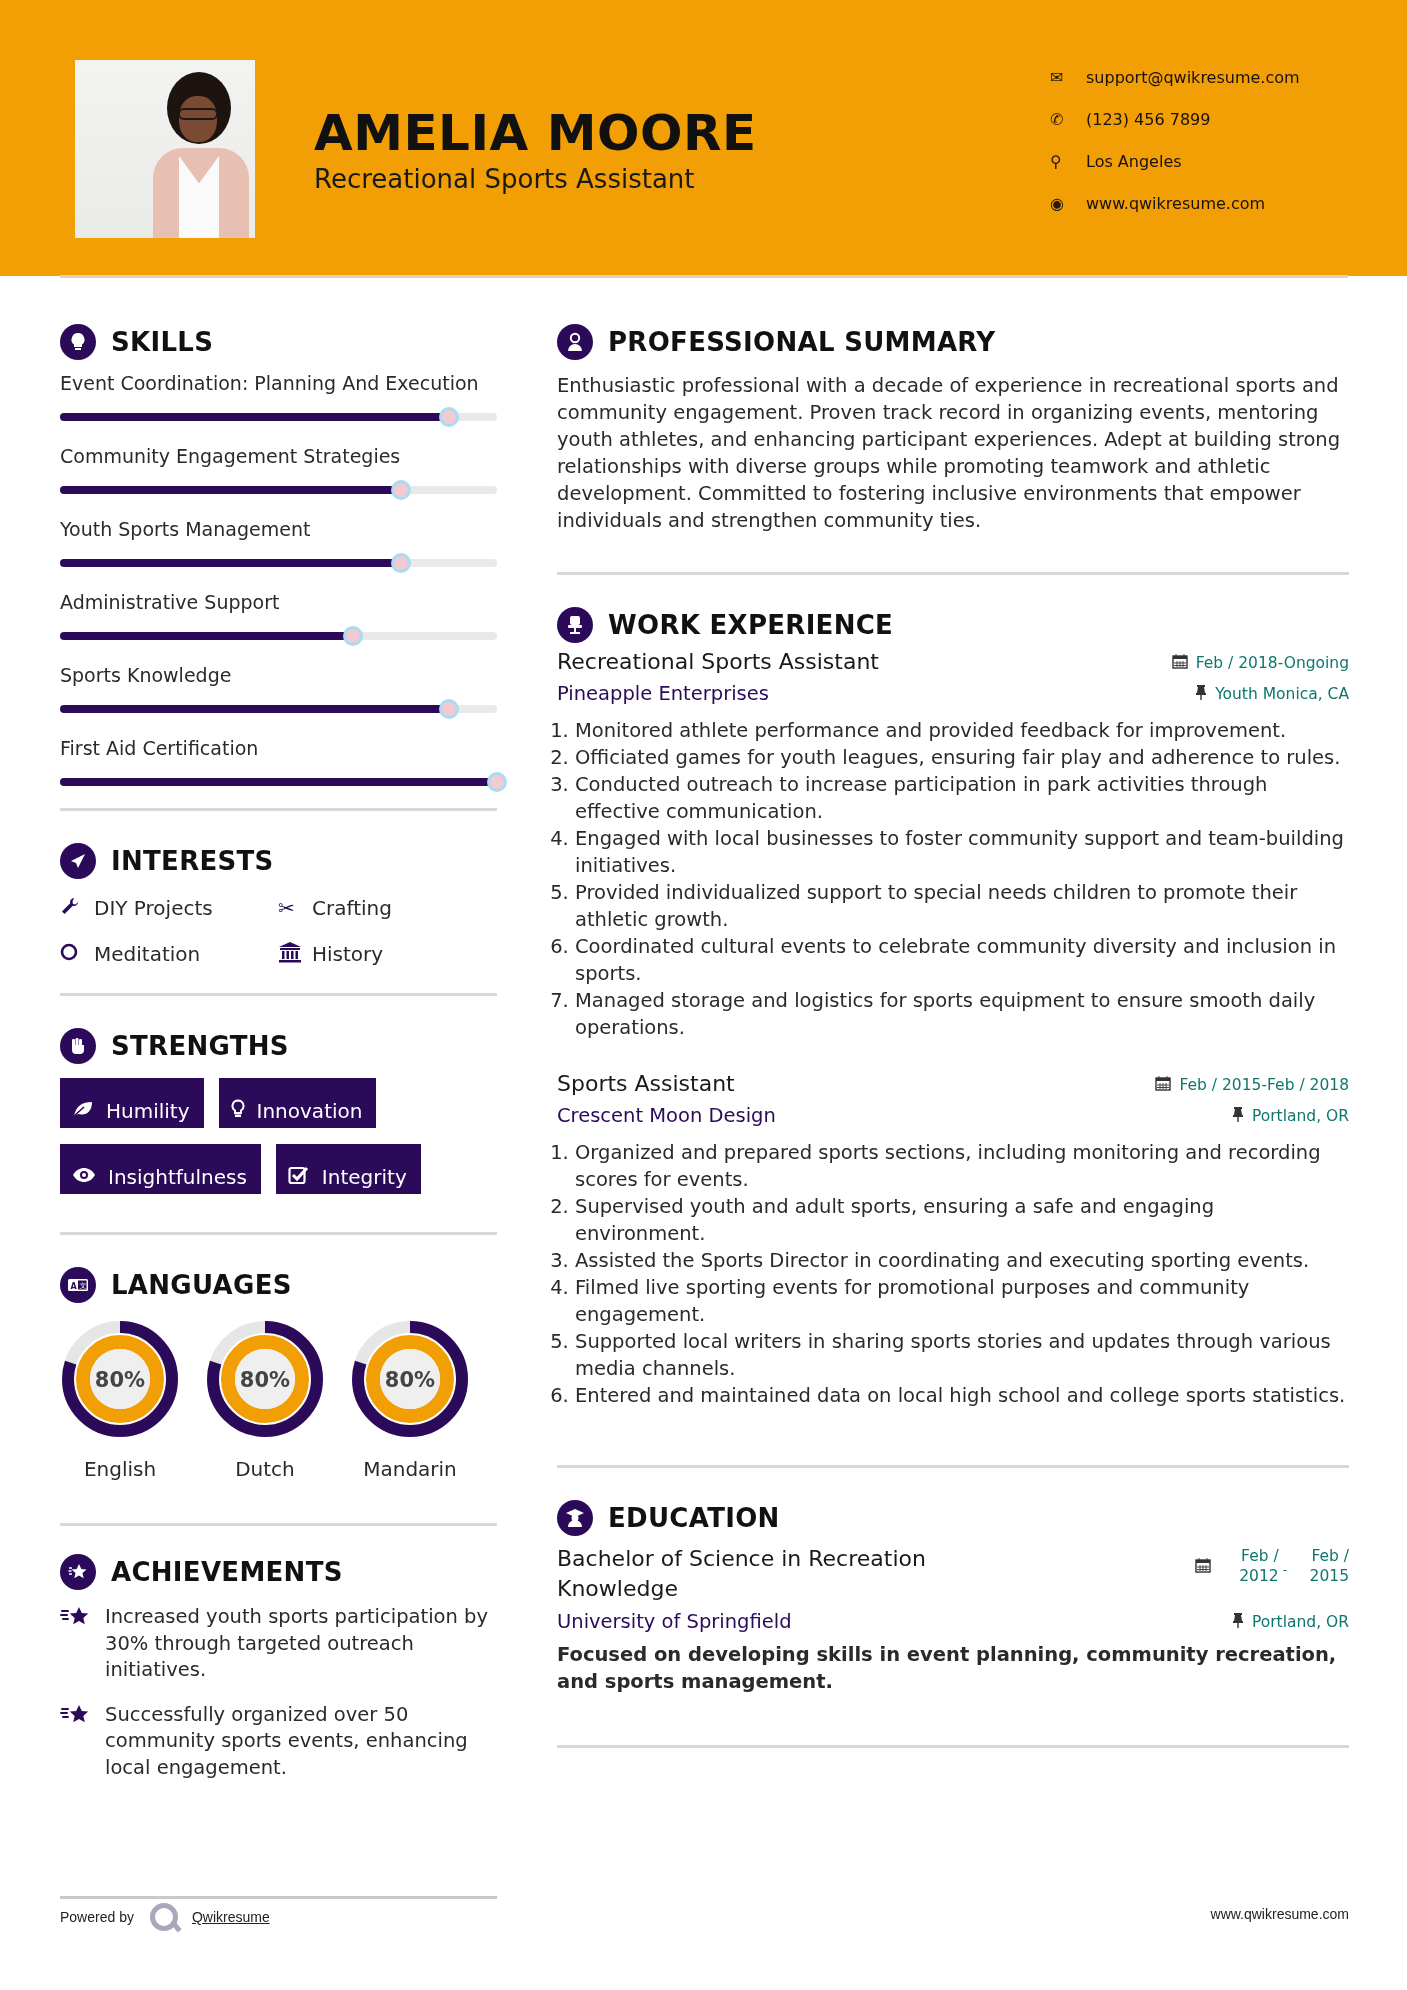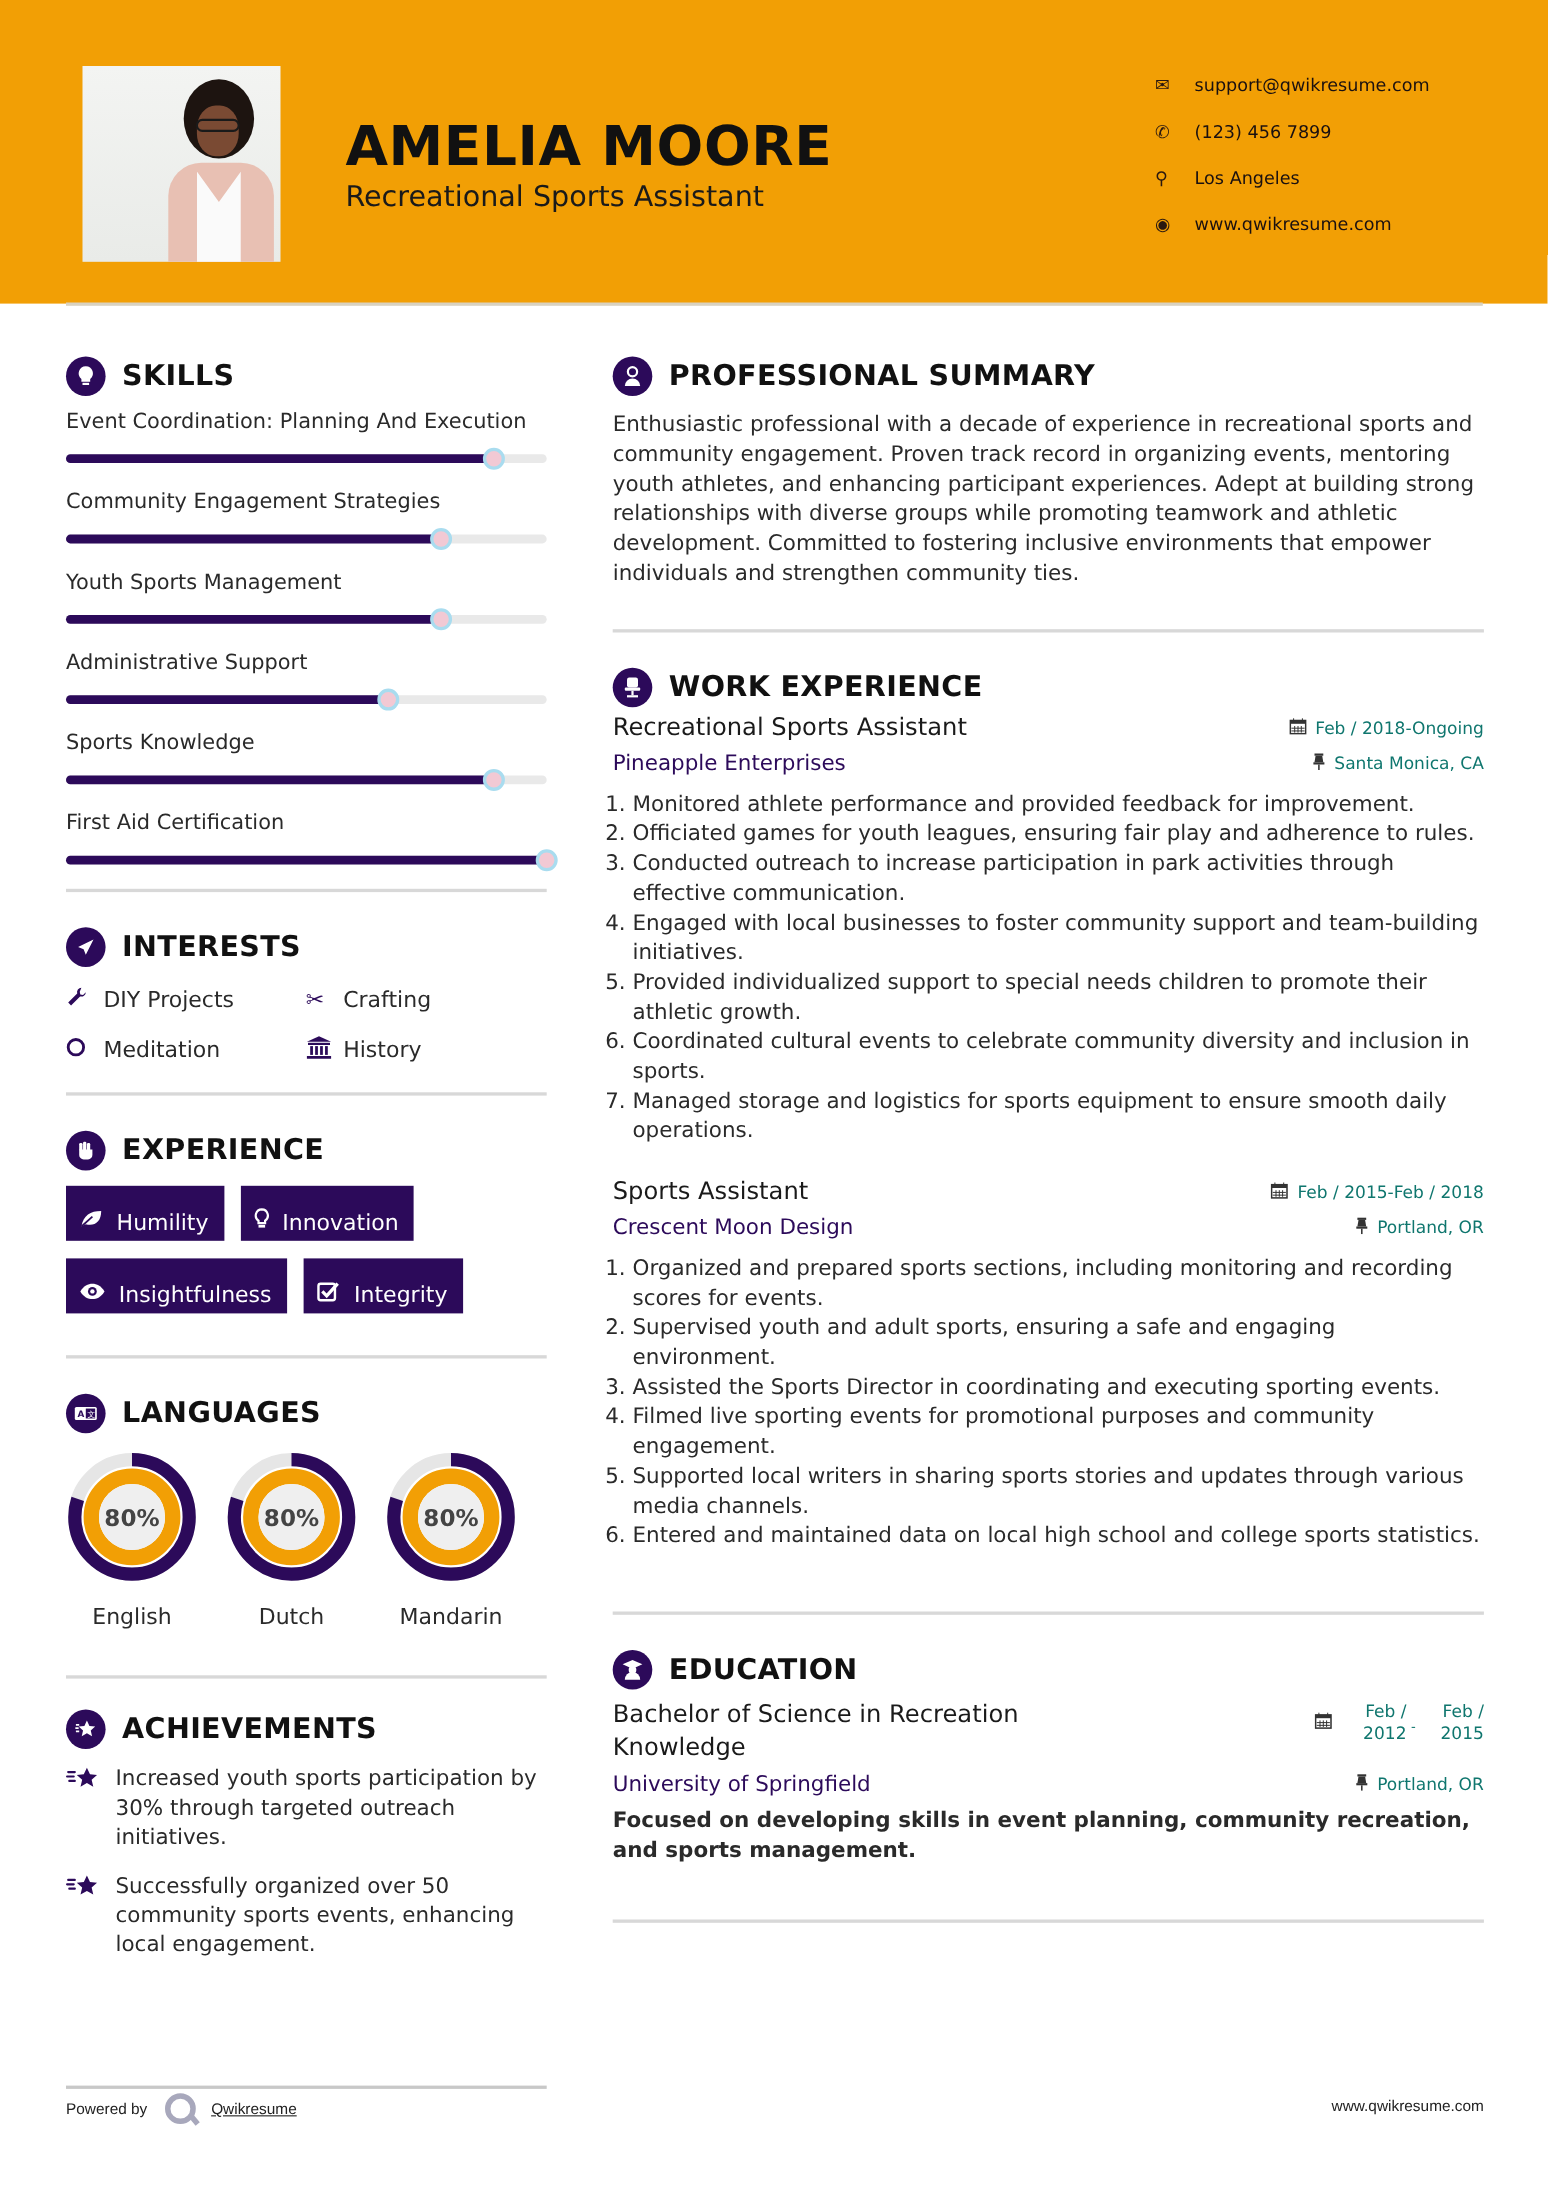--- a/index.html
+++ b/index.html
@@ -237,21 +237,21 @@
   <section style="margin-top:28px;">
     <div class="sec-head">
       <span class="sec-icon">
         <svg width="18" height="20" viewBox="0 0 18 20">
             <rect x="3" y="3" width="3" height="7" rx="1.2" fill="#fff"></rect>
             <rect x="6.5" y="2" width="3" height="8" rx="1.2" fill="#fff"></rect>
             <rect x="10" y="3" width="3" height="7" rx="1.2" fill="#fff"></rect>
             <path d="M3 9h12v5a4 4 0 0 1-4 4H7a4 4 0 0 1-4-4z" fill="#fff"></path>
           </svg>
       </span>
-      <span class="sec-title">EXPERIENCE</span>
+      <span class="sec-title">STRENGTHS</span>
     </div>
     <div class="tags">
       <div class="tag">
         <span class="ti">
           <svg width="22" height="18" viewBox="0 0 22 18">
               <path d="M2 16C4 6 10 2 20 2c0 10-6 14-14 12z" fill="#fff"></path>
               <path d="M2 16 12 7" stroke="#2c0a5a" stroke-width="1.6"></path>
             </svg>
         </span>
         <span>Humility</span>
@@ -402,21 +402,21 @@
           </div>
           <div class="job-head" style="margin-top:8px;">
             <div class="company">Pineapple Enterprises</div>
             <div class="job-meta">
               <span class="mi"><svg width="12" height="16" viewBox="0 0 12 16">
                   <rect x="2" y="1" width="8" height="2" fill="#333"></rect>
                   <path d="M3 3h6l1 6H2z" fill="#333"></path>
                   <rect x="1" y="9" width="10" height="2" fill="#333"></rect>
                   <rect x="5.3" y="11" width="1.4" height="5" fill="#333"></rect>
                 </svg></span>
-              <span>Santa Monica, CA</span>
+              <span>Youth Monica, CA</span>
             </div>
           </div>
           <ol class="duties">
             <li>Monitored athlete performance and provided feedback for improvement.</li>
             <li>Officiated games for youth leagues, ensuring fair play and adherence to rules.</li>
             <li>Conducted outreach to increase participation in park activities through effective communication.</li>
             <li>Engaged with local businesses to foster community support and team-building initiatives.</li>
             <li>Provided individualized support to special needs children to promote their athletic growth.</li>
             <li>Coordinated cultural events to celebrate community diversity and inclusion in sports.</li>
             <li>Managed storage and logistics for sports equipment to ensure smooth daily operations.</li>

